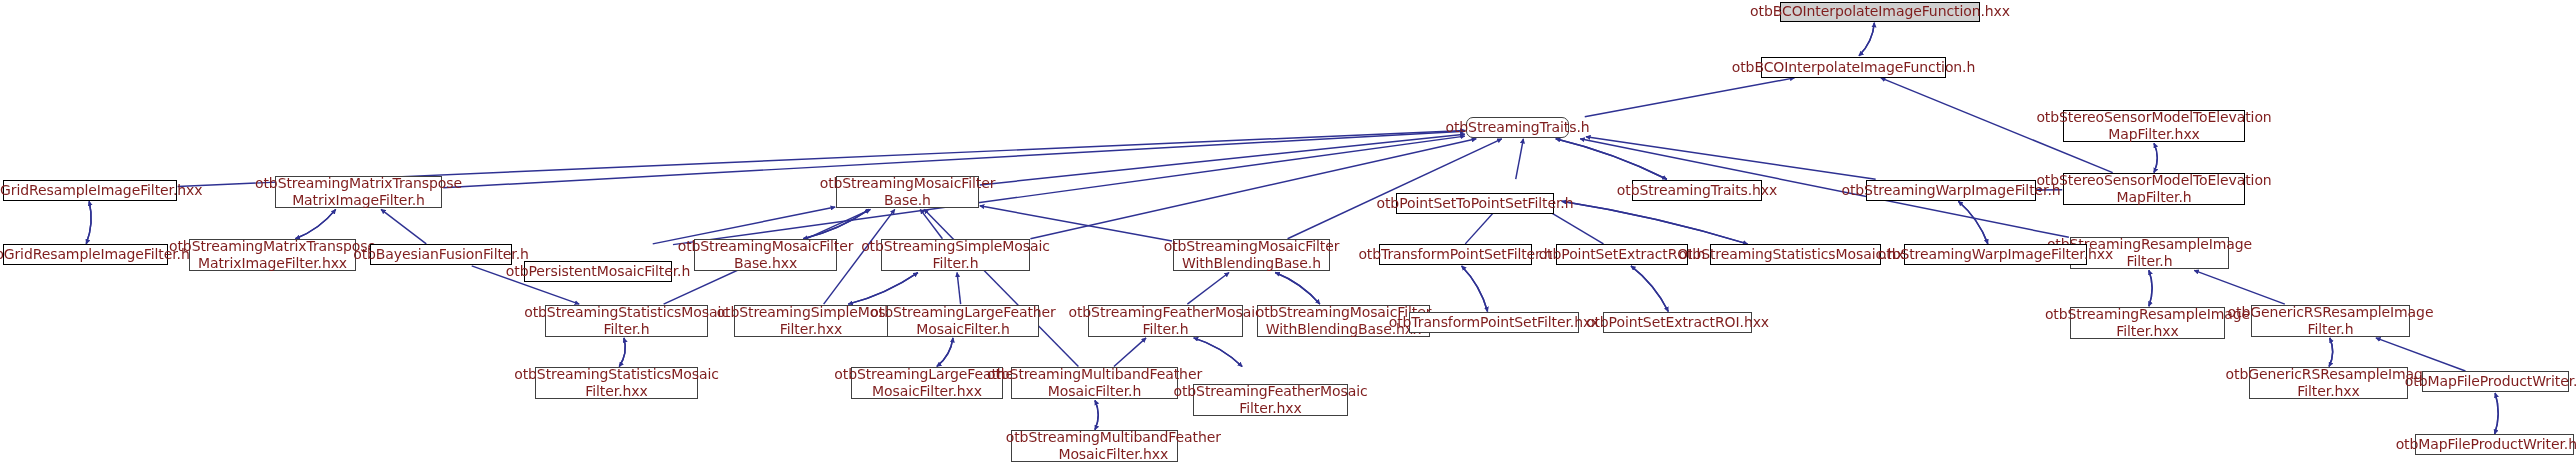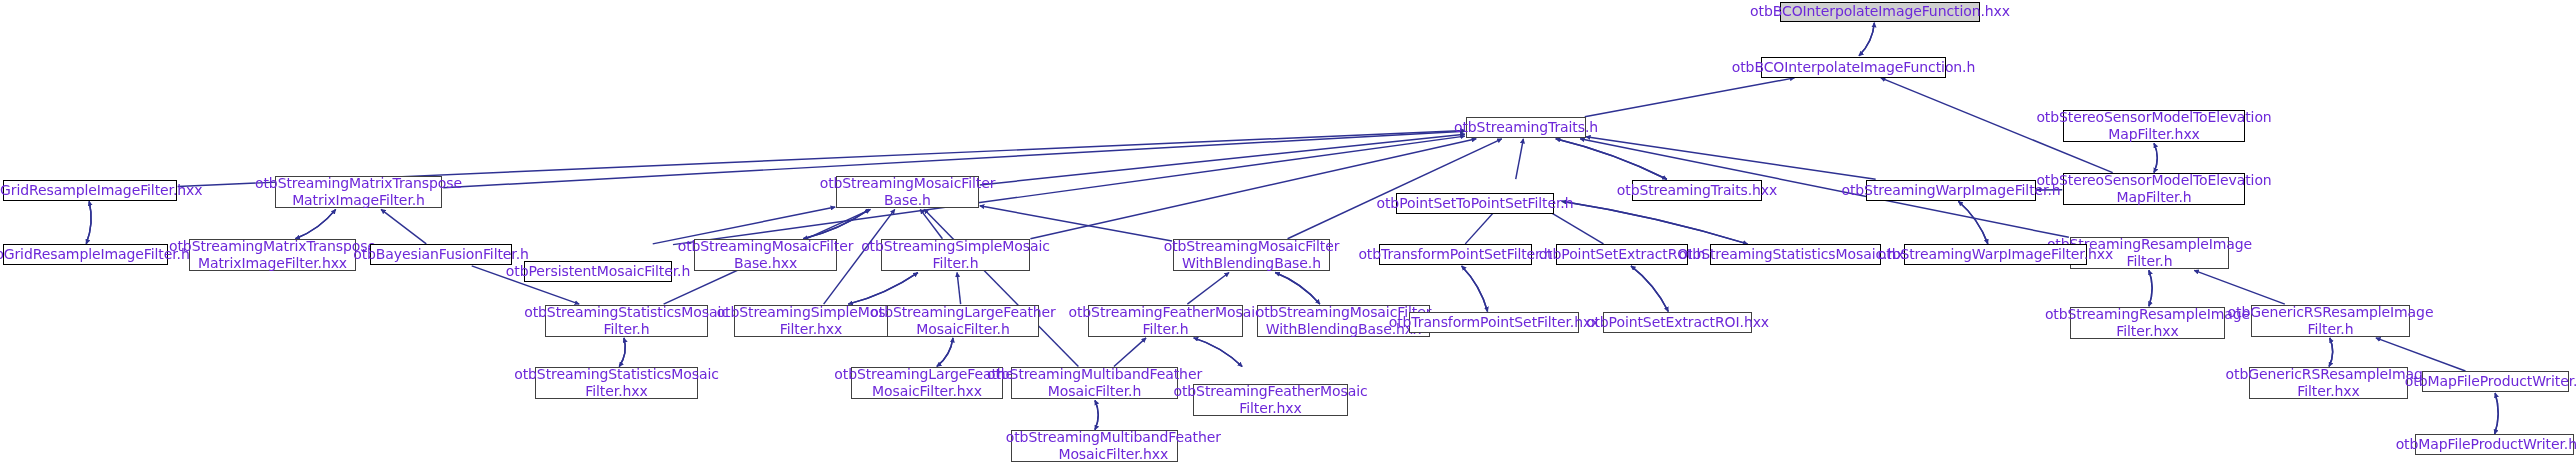--- a/index.html
+++ b/index.html
@@ -26,21 +26,21 @@
   }
   .node {
     position: absolute;
     box-sizing: border-box;
     display: flex;
     align-items: center;
     justify-content: center;
     text-align: center;
     border: 1.5px solid #404040;
     background: #ffffff;
-    color: #6d28d9;
+    color: #7f1d1d;
     font-size: 14px;
     line-height: 1.18;
     letter-spacing: -0.1px;
     white-space: pre-line;
     padding: 0.7px 4.4px;
     z-index: 2;
   }
   .node.root {
     background: #d0d0d0;
     border-color: #404040;
@@ -124,21 +124,21 @@
       <path d="M 3174.458823529412 460 Q 3182.9975096845124 479.7117061102238 3173.541176470588 499" stroke="#2e3192" stroke-width="2" fill="none" marker-end="url(#arrow)"></path>
       <path d="M 3359.3373493975905 505 L 3237.3493975903616 460" stroke="#2e3192" stroke-width="2" fill="none" marker-end="url(#arrow)"></path>
       <path d="M 3399.1744186046512 591 Q 3408.4993916246995 563.1046440886593 3399.8255813953488 535" stroke="#2e3192" stroke-width="2" fill="none" marker-end="url(#arrow)"></path>
       <path d="M 3399.8255813953488 535 Q 3408.4993916246995 563.1046440886593 3399.1744186046512 591" stroke="#2e3192" stroke-width="2" fill="none" marker-end="url(#arrow)"></path>
     </svg>
   <div id="nodes-layer">
       <div class="node root thin" style="left: 1780px; top: 1.5px; width: 200px; height: 20.5px; background: rgb(208, 208, 208);"><span>otbBCOInterpolateImageFunction.hxx</span></div>
       <div class="node thin" style="left: 1761px; top: 57px; width: 185px; height: 20.5px;"><span>otbBCOInterpolateImageFunction.h</span></div>
       <div class="node thin" style="left: 2063px; top: 110px; width: 182px; height: 32px;"><span>otbStereoSensorModelToElevation
 MapFilter.hxx</span></div>
-      <div class="node" style="left: 1466px; top: 117px; width: 120px; height: 20.5px;"><span>otbStreamingTraits.h</span></div>
+      <div class="node" style="left: 1466px; top: 117px; width: 103px; height: 20.5px; border-radius: 7px;"><span>otbStreamingTraits.h</span></div>
       <div class="node thin" style="left: 2063px; top: 173px; width: 182px; height: 32px;"><span>otbStereoSensorModelToElevation
 MapFilter.h</span></div>
       <div class="node thin" style="left: 2.9px; top: 180px; width: 174px; height: 20.5px;"><span>otbGridResampleImageFilter.hxx</span></div>
       <div class="node" style="left: 275px; top: 176px; width: 167px; height: 32px;"><span>otbStreamingMatrixTranspose
 MatrixImageFilter.h</span></div>
       <div class="node" style="left: 836px; top: 176px; width: 143px; height: 32px;"><span>otbStreamingMosaicFilter
 Base.h</span></div>
       <div class="node thin" style="left: 1396px; top: 180px; width: 158px; height: 20.5px; margin-top: 13px;"><span>otbPointSetToPointSetFilter.h</span></div>
       <div class="node thin" style="left: 1632px; top: 180px; width: 130px; height: 20.5px;"><span>otbStreamingTraits.hxx</span></div>
       <div class="node thin" style="left: 1866px; top: 180px; width: 170px; height: 20.5px;"><span>otbStreamingWarpImageFilter.h</span></div>

